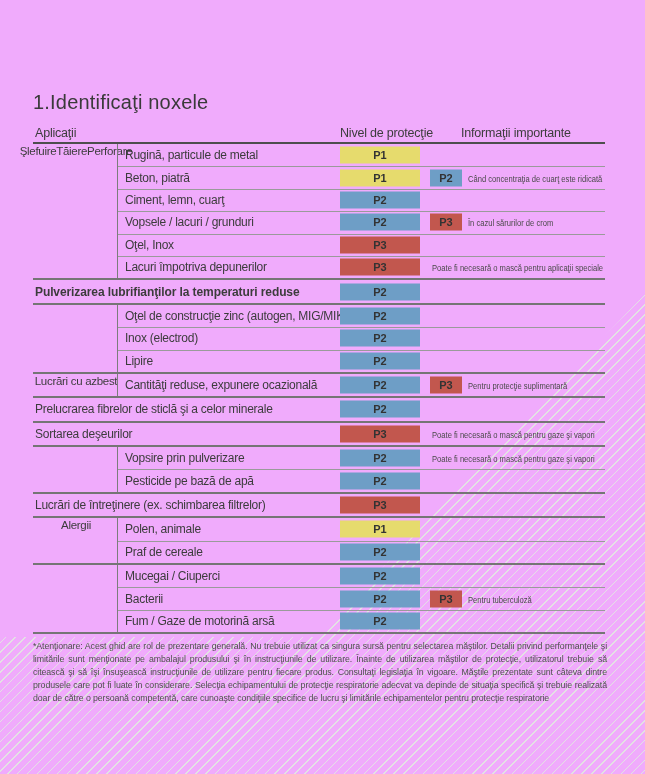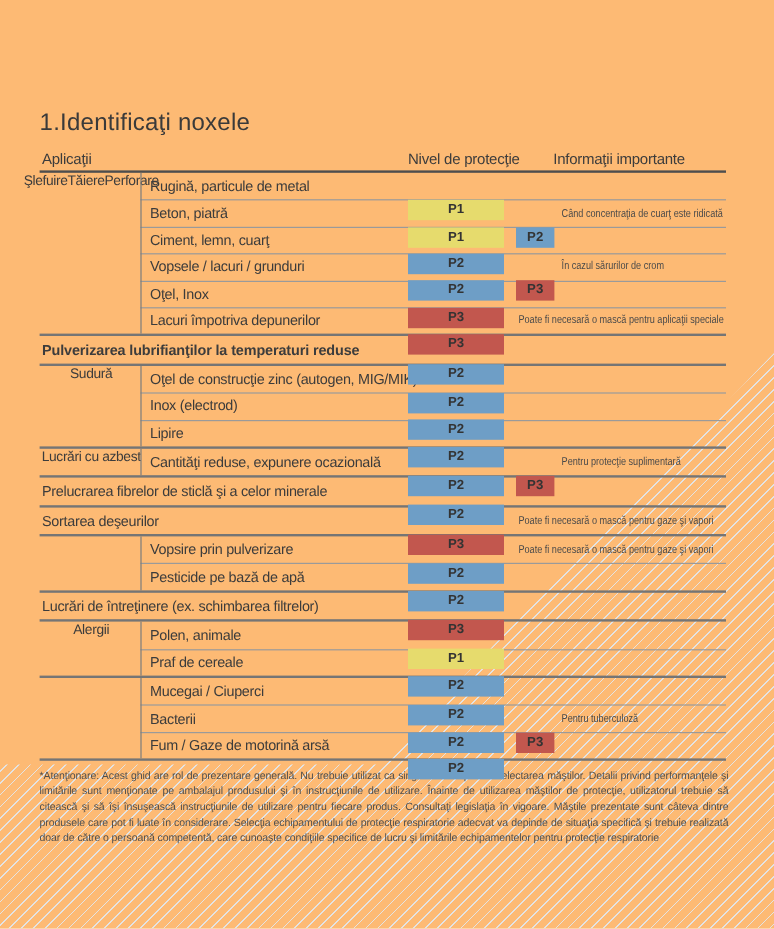--- a/index.html
+++ b/index.html
@@ -1,17 +1,17 @@
 <!DOCTYPE html>
 <html><head>
 <meta charset="utf-8">
 <style>
   html,body { margin:0; padding:0; background:#ffffff; }
   .page {
-    position:relative; width:645px; height:774px; background:#fdba74;
+    position:relative; width:645px; height:774px; background:#f0abfc;
     font-family:"Liberation Sans", sans-serif; color:#3f3f3f; overflow:hidden;
   }
   
   .hatch {
     position:absolute; inset:0; z-index:0; pointer-events:none;
     background:repeating-linear-gradient(135deg, transparent 0 6px, #e3e3e3 6px 7px);
     clip-path:polygon(100% 38%, 100% 100%, 0 100%, 0 82.3%, 49% 82.3%);
   }
   .content { position:absolute; left:33px; top:0; width:572px; z-index:1; }
 
@@ -41,21 +41,21 @@
   .section.grouped .row + .row::before {
     content:""; position:absolute; left:84px; right:0; top:0; border-top:1px solid #9a9a9a;
   }
   .label { font-size:12px; letter-spacing:-0.25px; white-space:nowrap; color:#3c3c3c; }
   .section.grouped .label { padding-left:92px; }
   .section.single  .label { padding-left:2px; }
   .row.bold .label { font-weight:bold; letter-spacing:-0.1px; }
 
   .badge {
     position:absolute; top:50%; transform:translateY(-50%); height:17px; line-height:17px;
-    text-align:center; font-size:11px; font-weight:bold; color:#333333; z-index:2;margin-top:20px;
+    text-align:center; font-size:11px; font-weight:bold; color:#333333; z-index:2;
   }
   .badge.main  { left:307px; width:80px; }
   .badge.extra { left:397px; width:32px; }
   .info {
     position:absolute; top:50%; white-space:nowrap; font-size:9.5px; color:#4a4a4a;
     transform:translateY(-50%) scaleX(0.8); transform-origin:0 50%;
   }
   .info.near { left:399px; }
   .info.far  { left:435px; }
 
@@ -115,23 +115,20 @@
             <span class="info near">Poate fi necesară o mască pentru aplicaţii speciale</span>
           </div>
         </div>
         <div class="section single">
           <div class="row bold">
             <span class="label">Pulverizarea lubrifianţilor la temperaturi reduse</span>
             <span class="badge main" style="background: rgb(110, 158, 198);">P2</span>
           </div>
         </div>
         <div class="section grouped">
-          <div class="group-label">
-            <div>Sudură</div>
-          </div>
           <div class="row">
             <span class="label">Oţel de construcţie zinc (autogen, MIG/MIK)</span>
             <span class="badge main" style="background: rgb(110, 158, 198);">P2</span>
           </div>
           <div class="row">
             <span class="label">Inox (electrod)</span>
             <span class="badge main" style="background: rgb(110, 158, 198);">P2</span>
           </div>
           <div class="row">
             <span class="label">Lipire</span>

